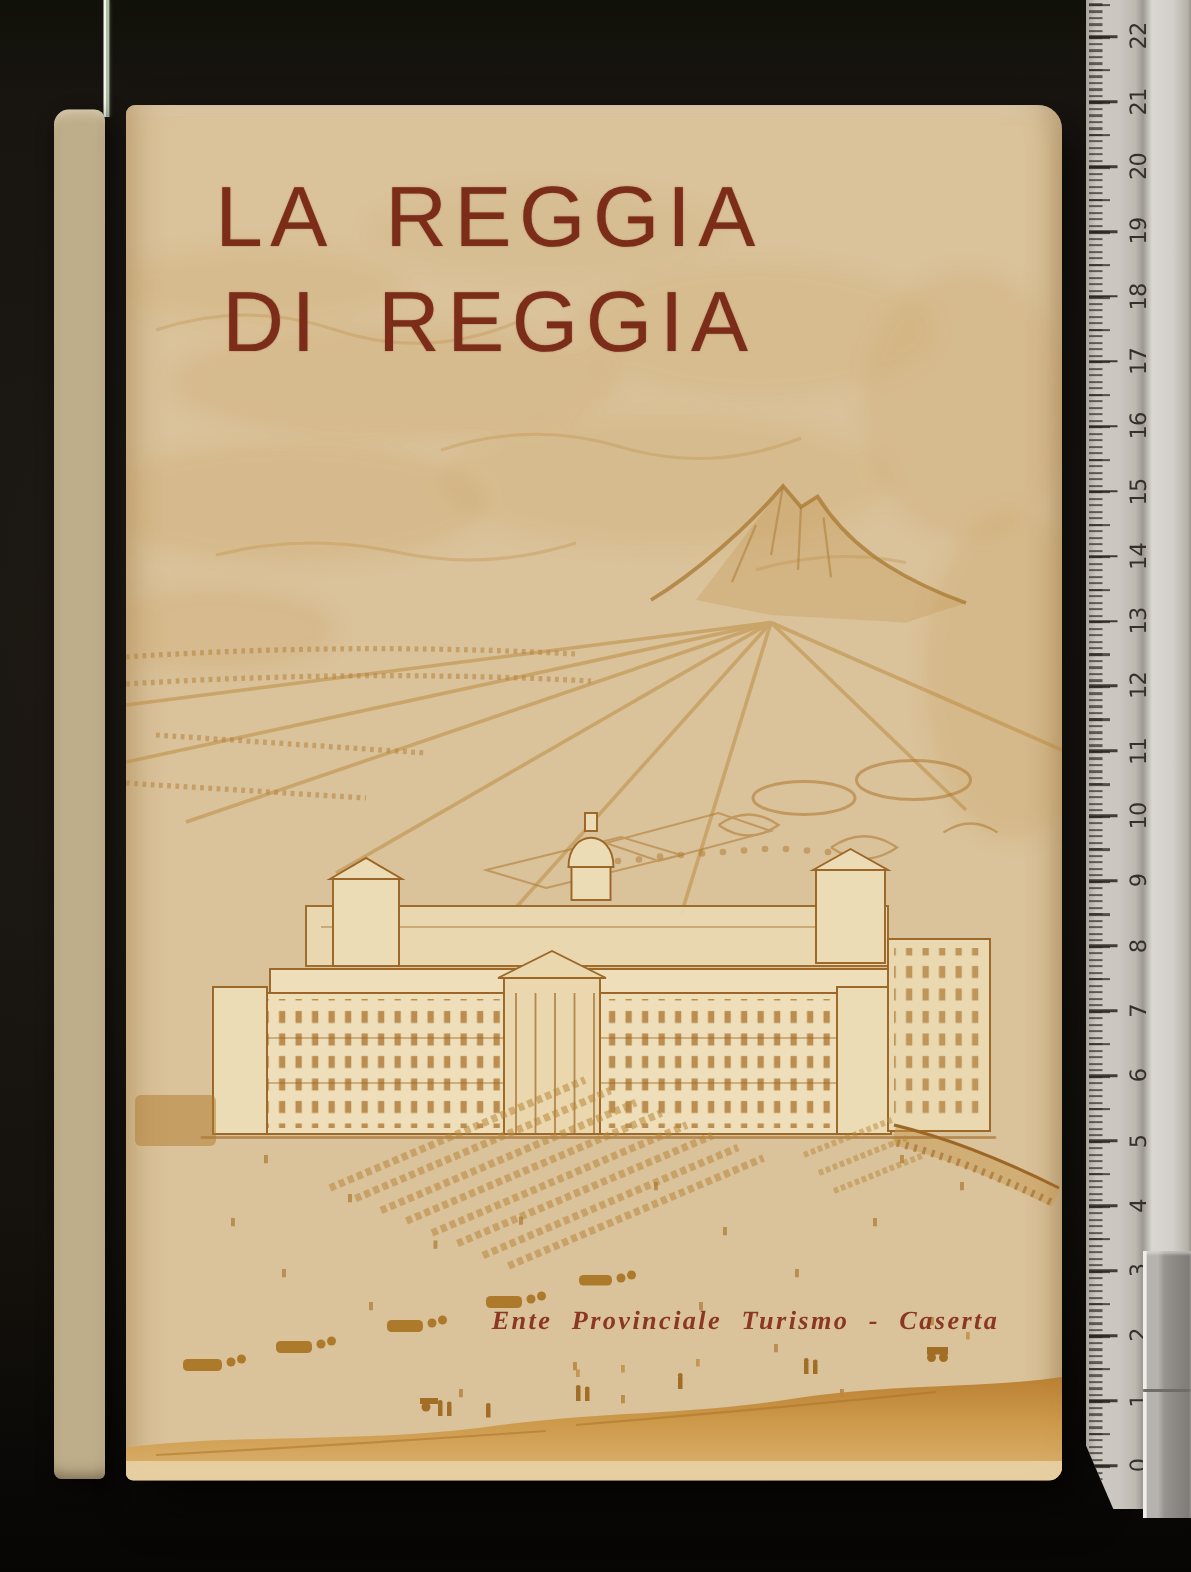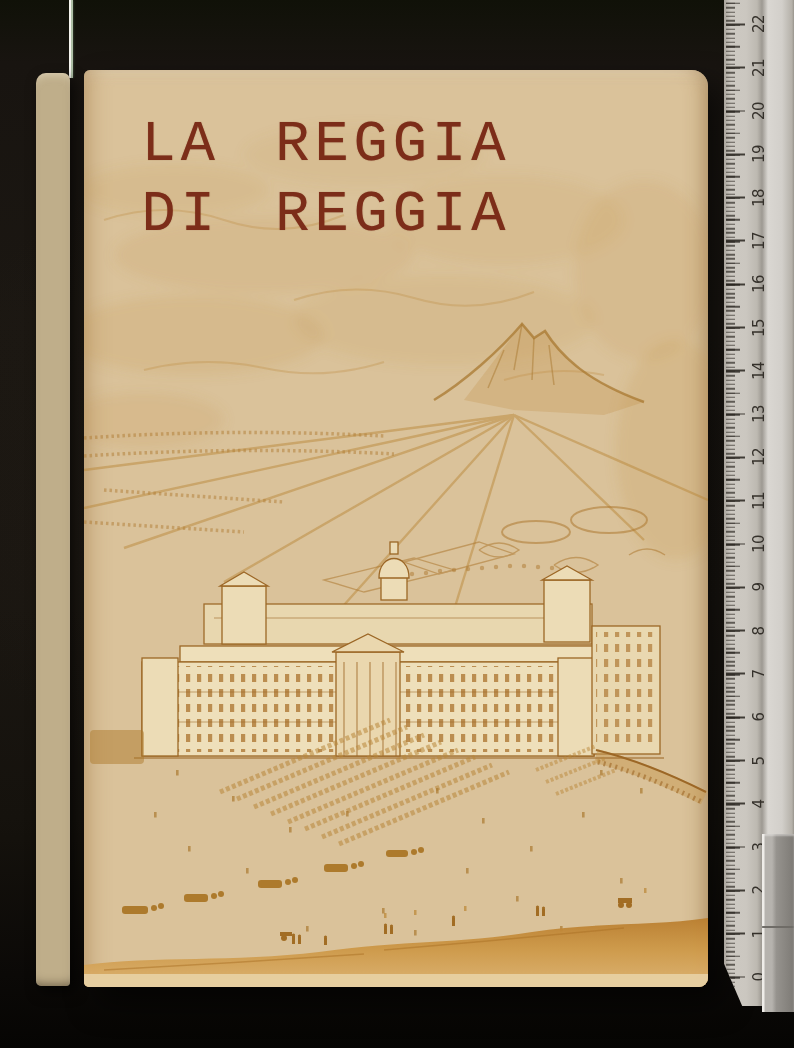--- a/index.html
+++ b/index.html
@@ -48,21 +48,21 @@
       inset -14px 0 20px -10px rgba(120,80,30,.45),
       inset 0 10px 14px -8px rgba(250,244,228,.55),
       inset 0 -12px 16px -10px rgba(130,90,40,.40);
   }
   .engraving{position:absolute;inset:0;width:100%;height:100%;}
   .title-block{
     position:absolute;left:42px;top:40px;width:400px;text-align:center;
     color:var(--title_red,#7c2d19);
   }
   .title-line{
-    font-family:Liberation Mono, monospace;
+    font-family:Liberation Sans, sans-serif;
     font-size:57px;line-height:70px;font-weight:400;
     letter-spacing:5px;word-spacing:16px;white-space:nowrap;
     text-shadow:0 0 1px rgba(110,40,20,.5);
   }
   .imprint{
     position:absolute;left:228px;top:800px;width:370px;text-align:center;
     font-family:"Liberation Serif",serif;font-style:italic;font-weight:bold;
     font-size:17.5px;letter-spacing:1.6px;word-spacing:7px;
     color:var(--imprint_red,#8c3721);white-space:nowrap;
   }
@@ -328,20 +328,21 @@
         <rect x="560" y="818" width="2.5" height="5"></rect>
           <rect x="330" y="840" width="2.5" height="5"></rect>
       </g>
     </svg>
 
     <div class="title-block">
       <div class="title-line">LA REGGIA</div>
       <div class="title-line">DI REGGIA</div>
     </div>
 
+    <div class="imprint">Ente Provinciale Turismo - Caserta</div>
   </div>
 
   <div class="below-book-shadow"></div>
 
   <div class="ruler">
     <div class="ticks mm"></div>
     <div class="ticks halfcm"></div>
     <div class="ticks cm"></div>
     <div id="ruler-numbers">
         <span class="ruler-num" style="top: 968px;">0</span>

